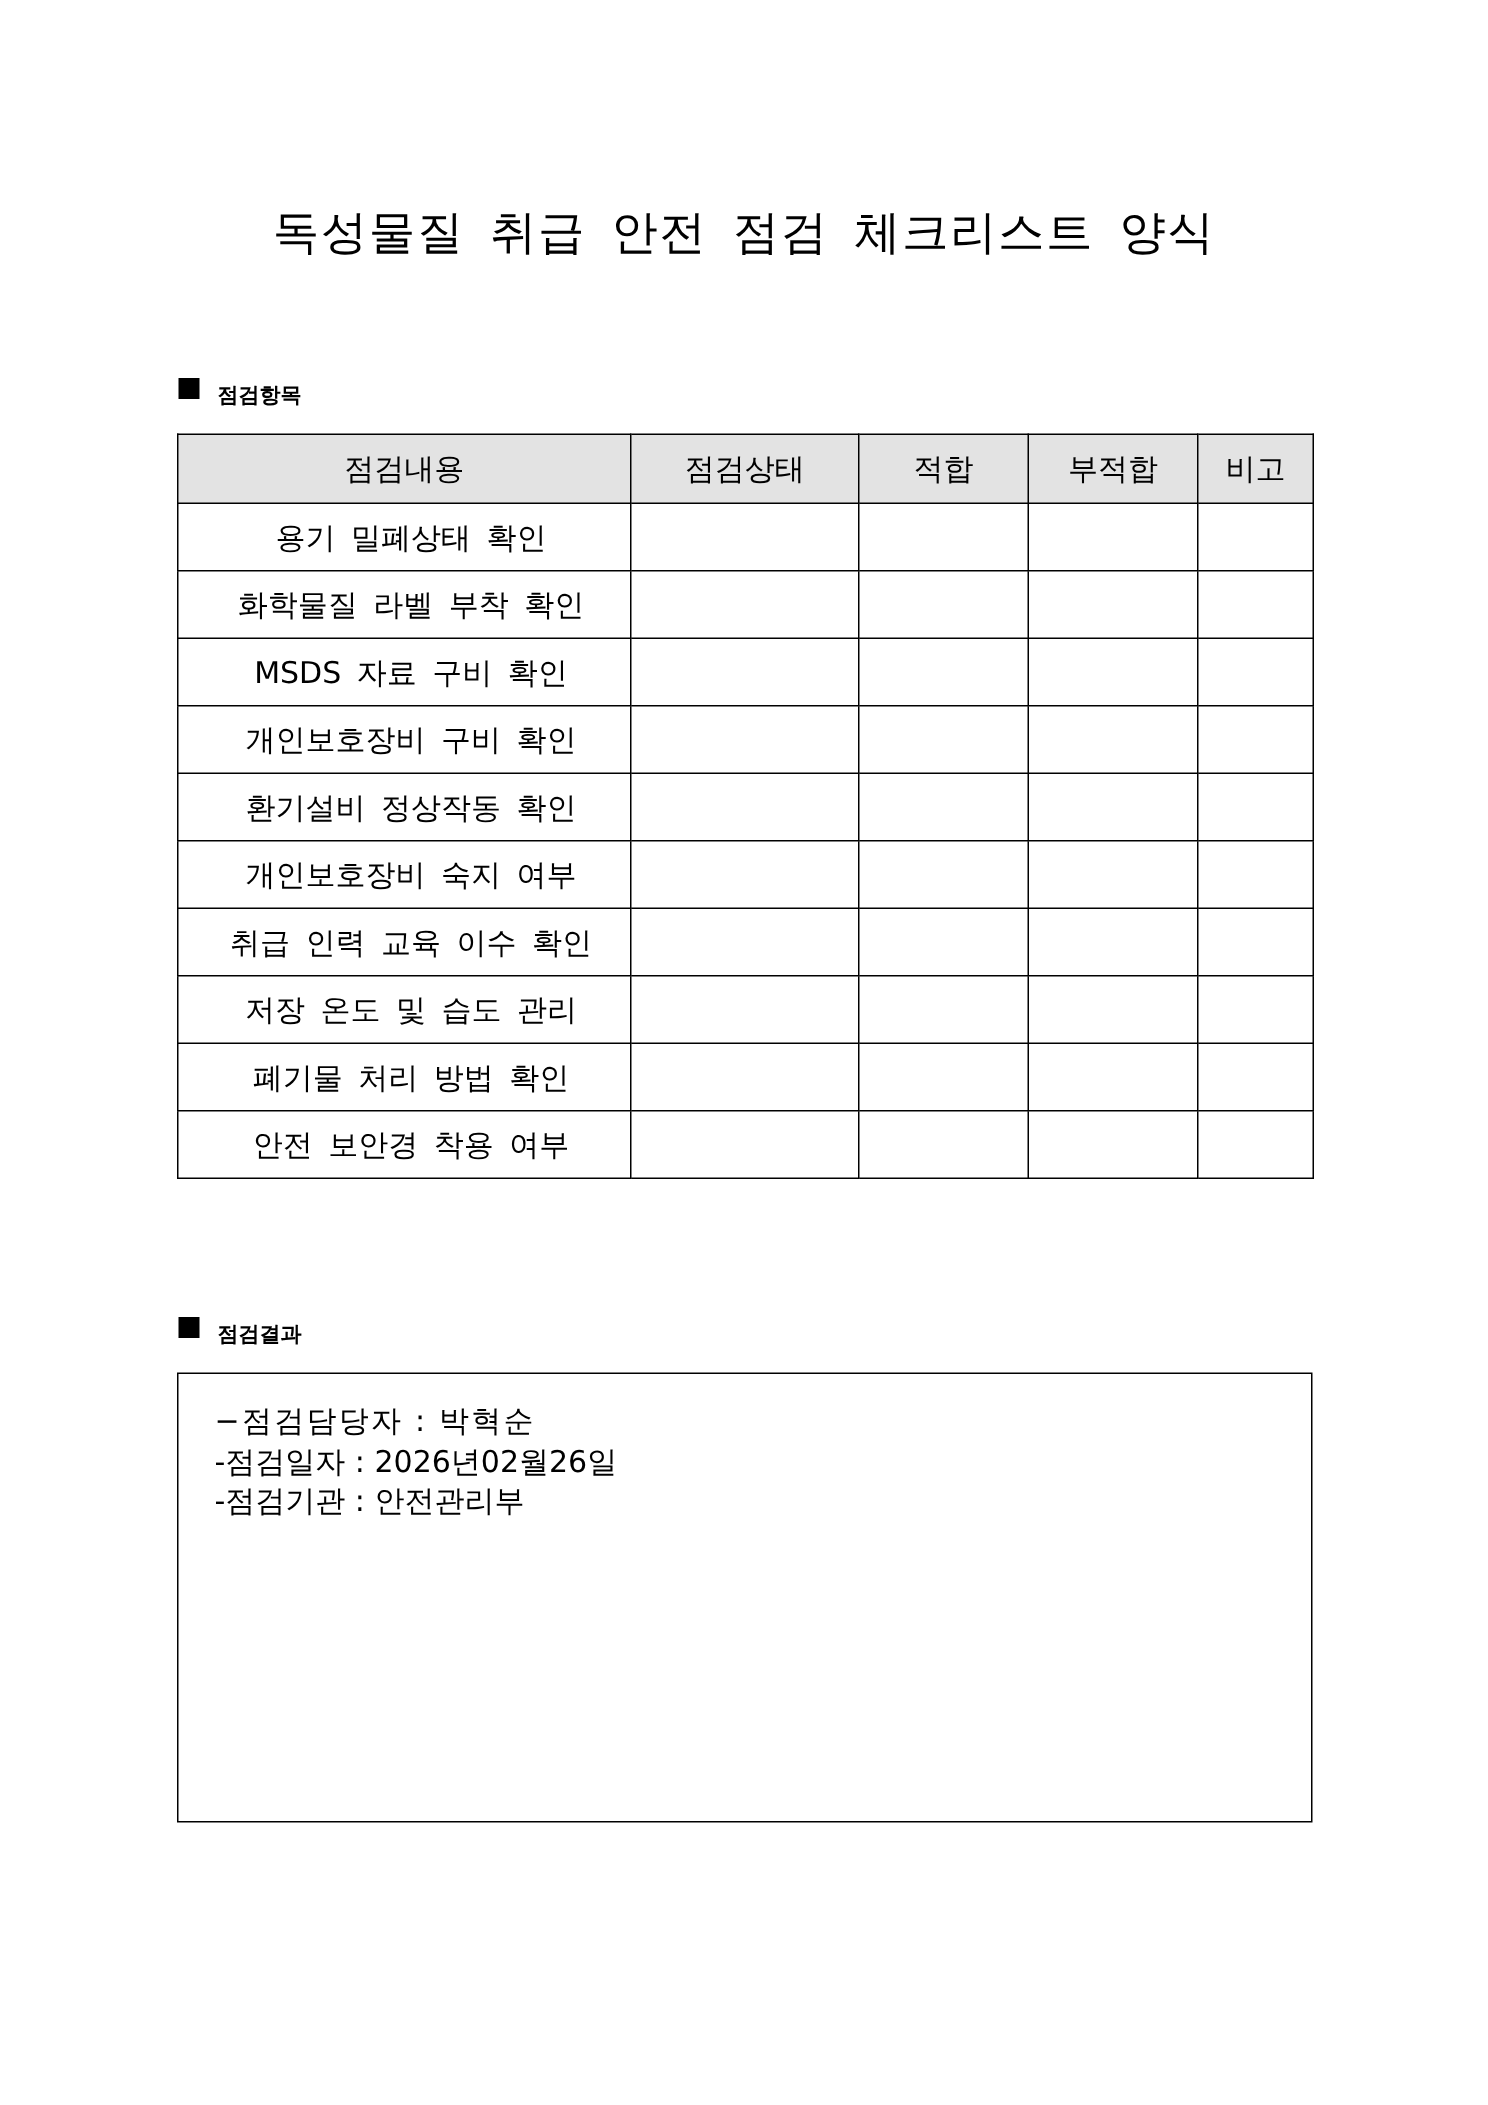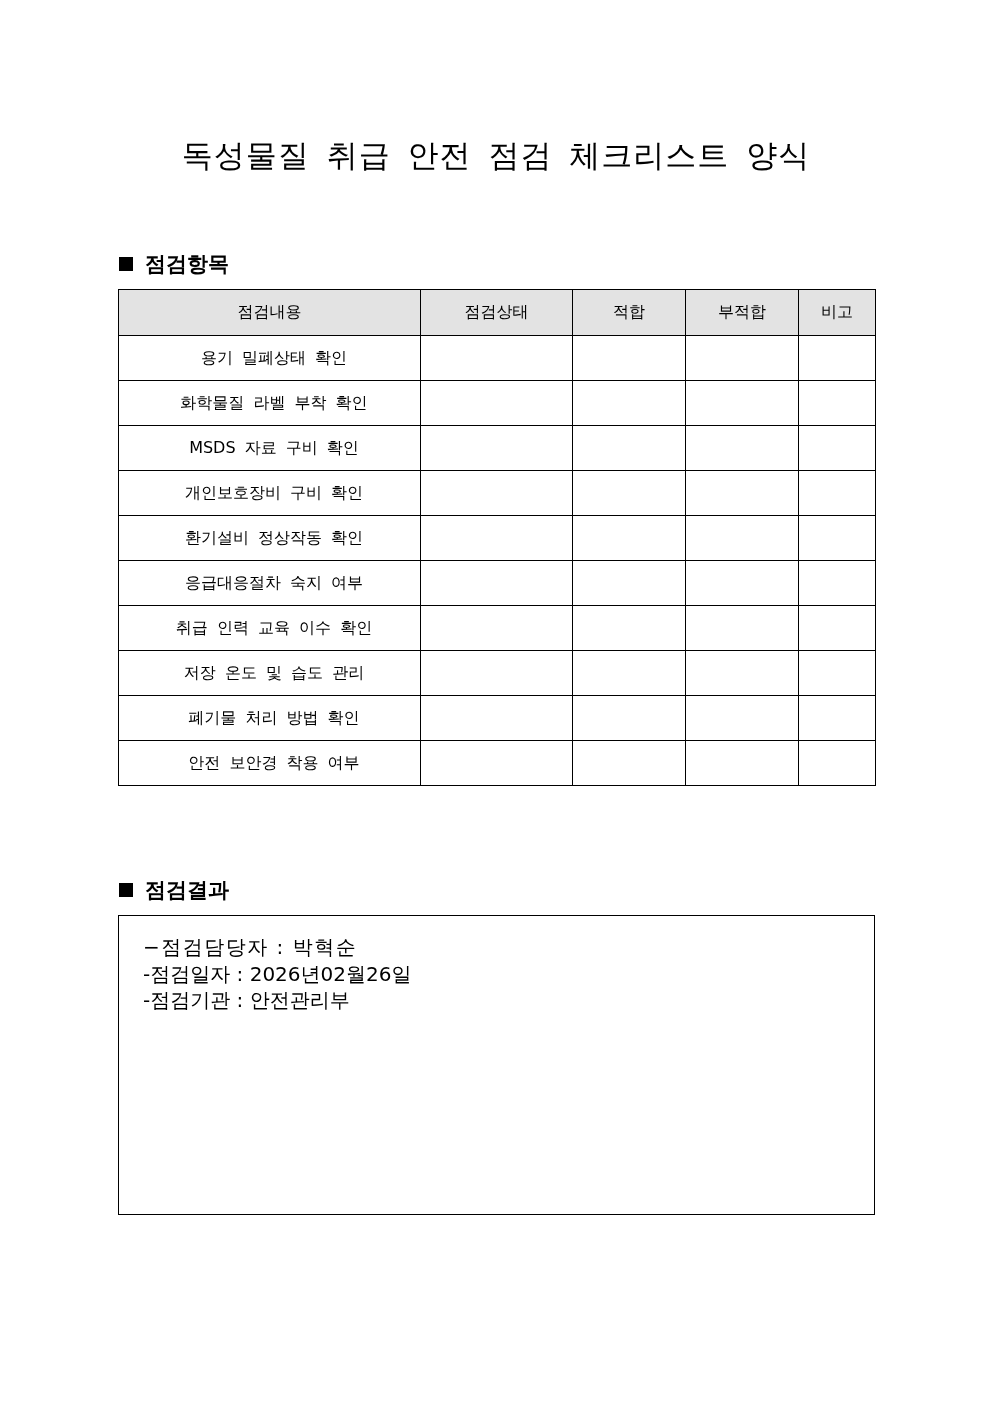--- a/index.html
+++ b/index.html
@@ -23,25 +23,25 @@
       text-align: center;
       font-size: 31px;
       font-weight: normal;
       letter-spacing: 1px;
       word-spacing: 6px;
       line-height: 44px;
     }
     .section-heading {
       position: absolute;
       left: 119px;
-      font-size: 21px;
+      font-size: 14px;
       font-weight: bold;
       line-height: 24px;
       display: flex;
-      align-items: center;
+      align-items: flex-start;
     }
     .section-heading .square {
       display: inline-block;
       width: 14px;
       height: 14px;
       background: #000;
       margin-right: 12px;
     }
     .sec1 { top: 252px; }
     .sec2 { top: 878px; }
@@ -50,21 +50,21 @@
       position: absolute;
       left: 118px;
       top: 289px;
       width: 757px;
       border-collapse: collapse;
       table-layout: fixed;
     }
     table.checklist th, table.checklist td {
       border: 1.5px solid #000;
       height: 44px;
-      font-size: 16px;
+      font-size: 20px;
       font-weight: normal;
       padding: 0;
     }
     table.checklist th {
       background: #e3e3e3;
       text-align: center;
       height: 45px;
     }
     table.checklist td.item {
       text-align: center;
@@ -153,21 +153,21 @@
       <td></td>
     </tr>
     <tr>
       <td class="item">환기설비 정상작동 확인</td>
       <td></td>
       <td></td>
       <td></td>
       <td></td>
     </tr>
     <tr>
-      <td class="item">응급대응절차 숙지 여부</td>
+      <td class="item">개인보호장비 숙지 여부</td>
       <td></td>
       <td></td>
       <td></td>
       <td></td>
     </tr>
     <tr>
       <td class="item">취급 인력 교육 이수 확인</td>
       <td></td>
       <td></td>
       <td></td>

